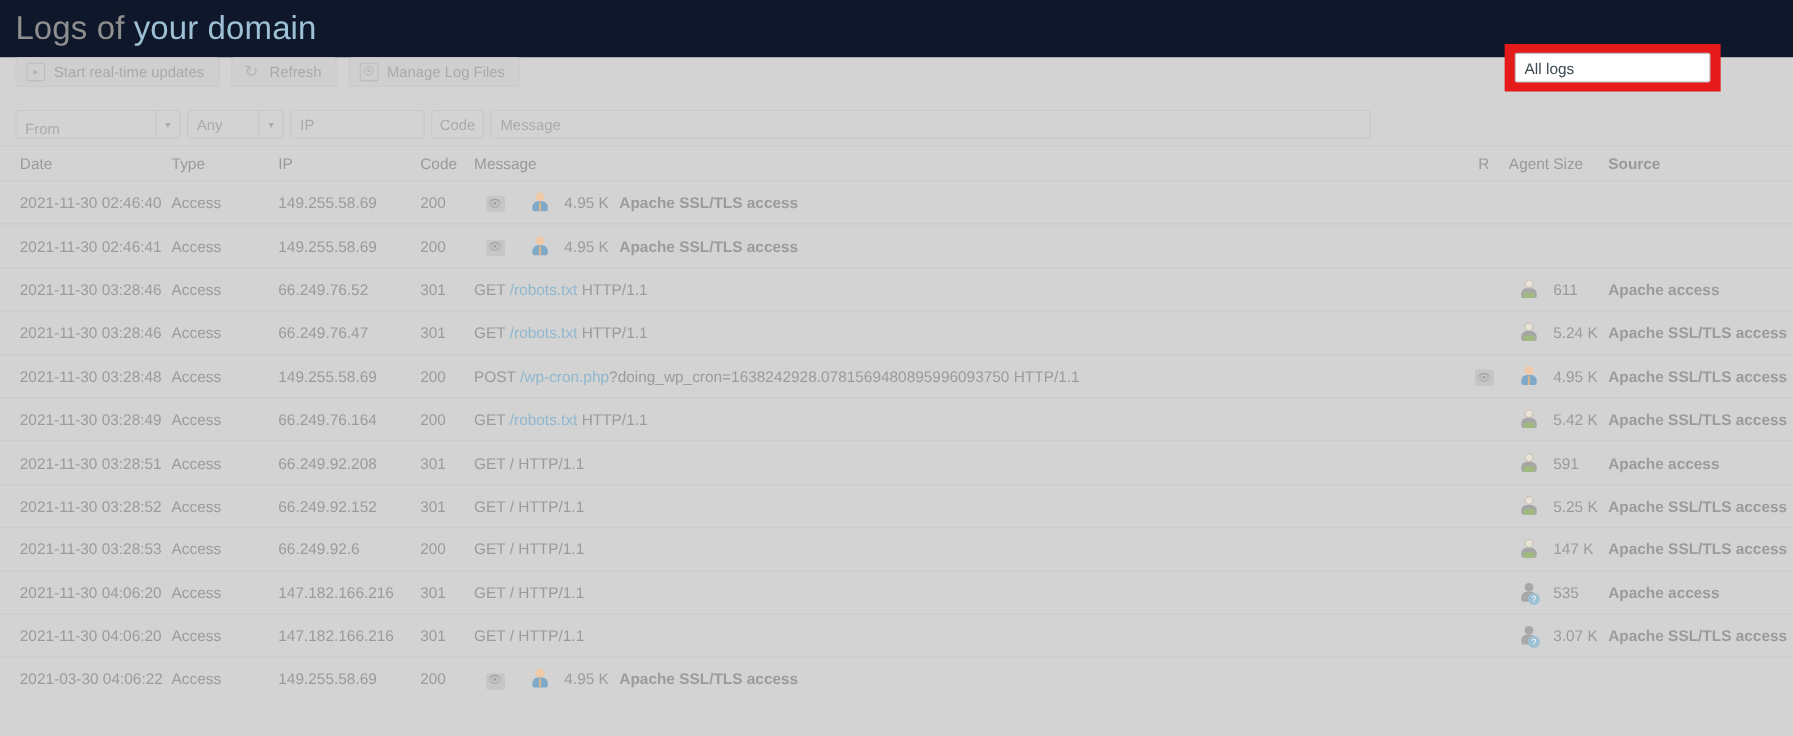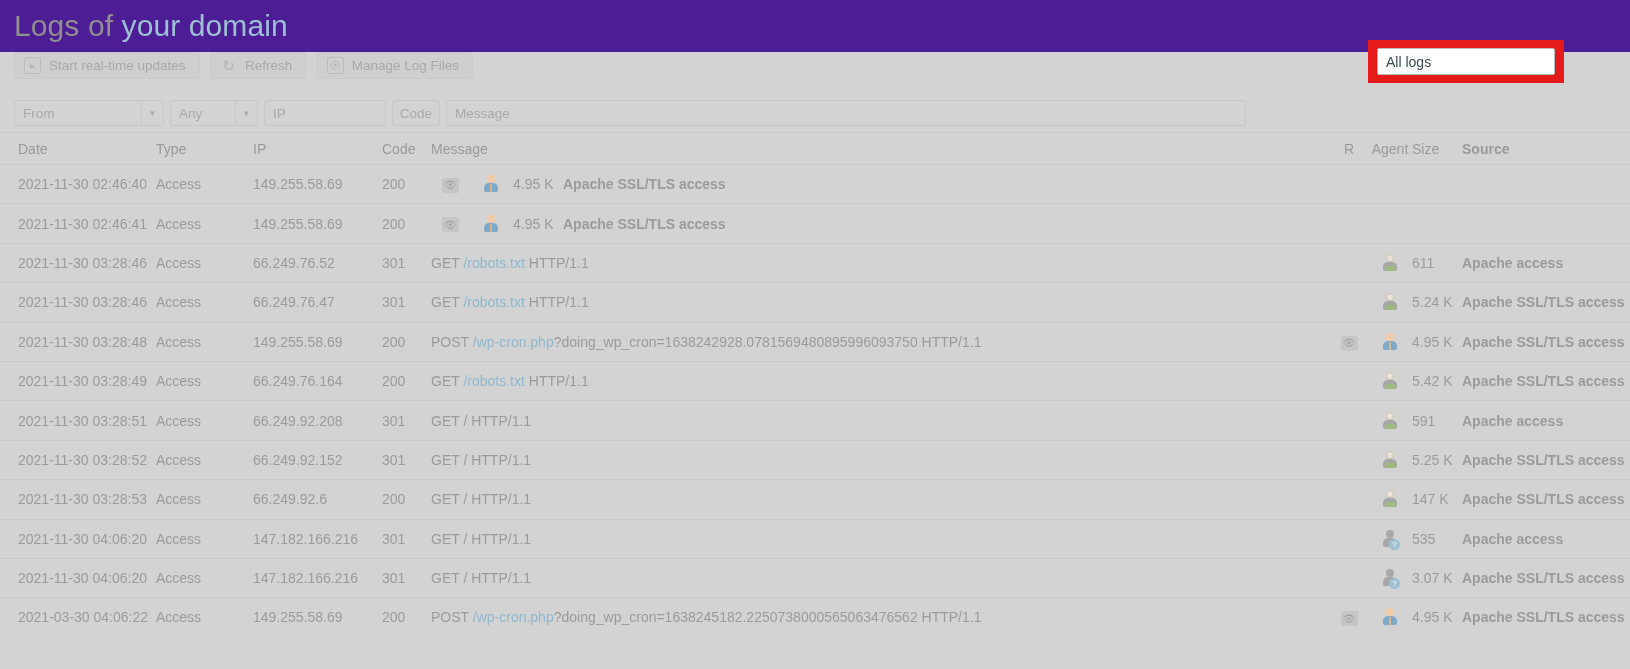--- a/index.html
+++ b/index.html
@@ -9,21 +9,21 @@
     overflow: hidden;
     background: #d3d3d3;
     font-family: "Liberation Sans", sans-serif;
     -webkit-font-smoothing: antialiased;
   }
 
   
   .title-bar {
     height: 52px;
     padding: 4px 0 0 14px;
-    background: #4c1d95;
+    background: #0f172a;
   }
   .title {
     font-size: 30px;
     font-weight: 400;
     color: #8f8f8f;
     letter-spacing: .1px;
     line-height: 44px;
     white-space: nowrap;
   }
   .title .dom { color: #9dc0d4; }
@@ -103,21 +103,21 @@
     padding: 0 8px;
   }
   .f.combo { padding: 0; }
   .f.combo .txt { padding: 0 8px; flex: 1; display: flex; align-items: center; }
   .f.combo .car {
     width: 22px; height: 100%;
     border-left: 1px solid #c8c8c8;
     display: flex; align-items: center; justify-content: center;
     font-size: 8px; color: #aaa;
   }
-  .f-from  { width: 150px; }
+  .f-from  { width: 150px; align-items: flex-end; }
   .f-any   { width: 88px; }
   .f-ip    { width: 122px; }
   .f-code  { width: 48px; justify-content: center; }
   .f-msg   { width: 800px; }
 
   
   .tbl { width: 1630px; }
   .row {
     display: flex;
     align-items: center;
@@ -360,20 +360,19 @@
         <div class="c-r"></div>
         <div class="c-agent"><span class="ag unknown"><span class="head"></span><span class="body"></span></span></div>
         <div class="c-size">3.07 K</div>
         <div class="c-src">Apache SSL/TLS access</div>
       </div>
       <div class="row">
         <div class="c-date">2021-03-30 04:06:22</div>
         <div class="c-type">Access</div>
         <div class="c-ip">149.255.58.69</div>
         <div class="c-code">200</div>
-        <div class="c-msg"><span>POST </span><span class="lnk">/wp-cron.php</span><span>?doing_wp_cron=1638245182.2250738000565063476562 HTTP/1.1</span></div>
         <div class="c-r"><span class="eye">👁</span></div>
         <div class="c-agent"><span class="ag human"><span class="head"></span><span class="body"></span></span></div>
         <div class="c-size">4.95 K</div>
         <div class="c-src">Apache SSL/TLS access</div>
       </div>
     </div>
 </div>
 
 </body></html>

